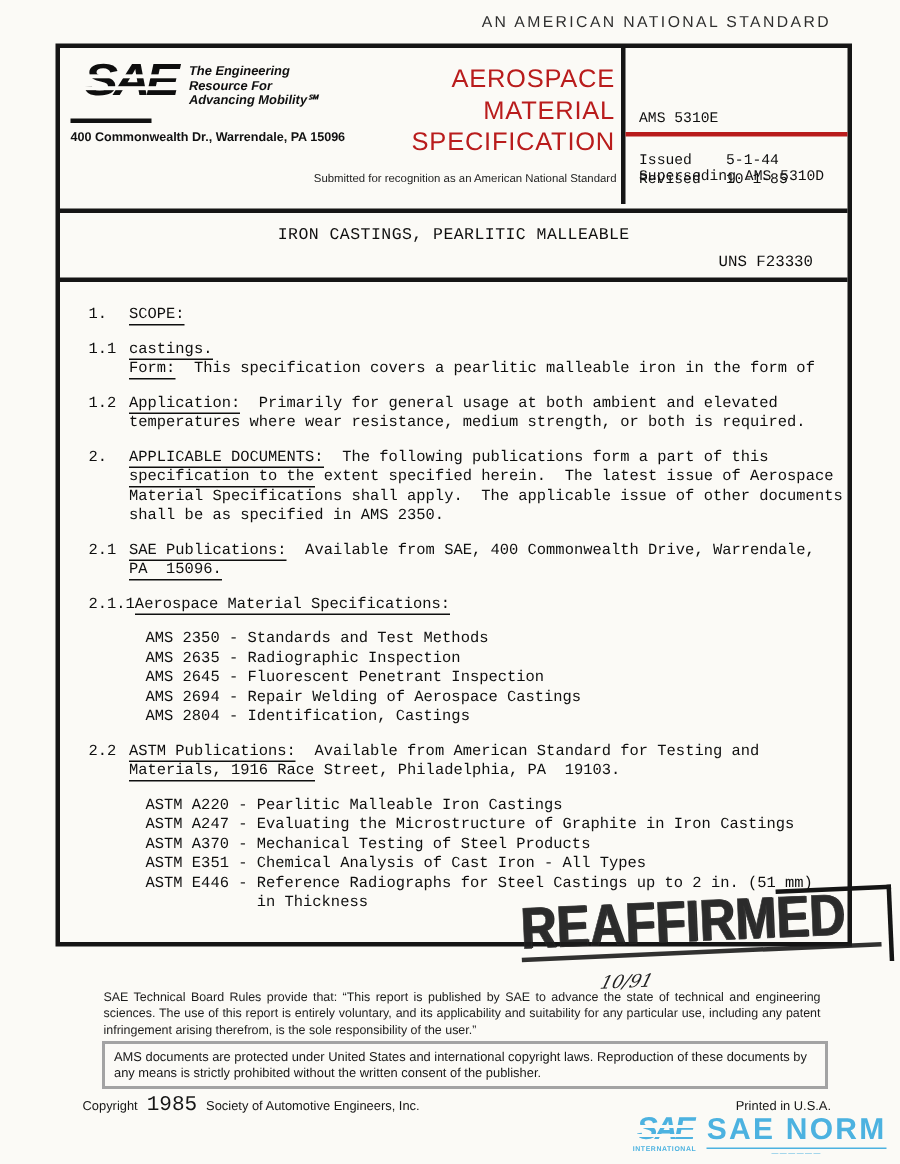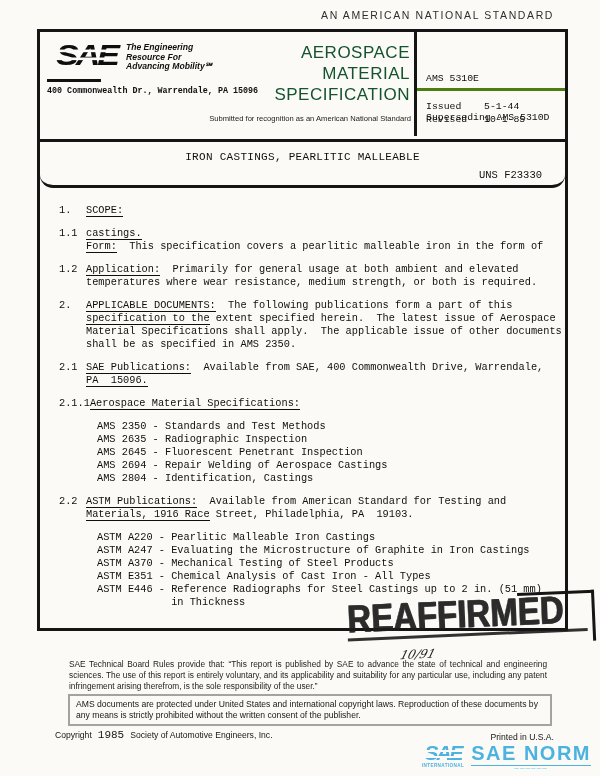--- a/index.html
+++ b/index.html
@@ -16,37 +16,37 @@
   .header{position:relative;height:110px;border-bottom:3px solid #151515;box-sizing:border-box;}
   .logo{position:absolute;left:16px;top:7px;display:flex;align-items:flex-start;}
   .sae-glyph{position:relative;font-weight:bold;font-style:italic;font-size:34px;
              letter-spacing:-3px;line-height:34px;color:#0e0e0e;transform:scaleY(.88);
              transform-origin:top left;}
   .sae-stripe{position:absolute;left:-2px;right:-2px;height:3px;background:#fbfaf6;}
   .stripe1{top:12px;} .stripe2{top:21px;}
   .tagline{margin-left:9px;font-size:8.6px;font-weight:bold;font-style:italic;
            line-height:9.6px;padding-top:4px;color:#101010;}
   .logo-bar{position:absolute;left:7px;top:47px;width:54px;height:3px;background:#111;}
-  .address{position:absolute;left:7px;top:54px;font-size:8.4px;font-weight:bold;color:#101010;font-family:Liberation Mono, monospace;}
+  .address{position:absolute;left:7px;top:54px;font-size:8.4px;font-weight:bold;color:#101010;}
   .doc-type{position:absolute;left:222px;top:10px;width:148px;text-align:right;
-            font-size:17px;line-height:21px;letter-spacing:.5px;color:#14532d;}
+            font-size:17px;line-height:21px;letter-spacing:.5px;color:#b91c1c;}
   .submitted{position:absolute;left:95px;top:82px;width:276px;text-align:right;
              font-size:7.6px;color:#222;}
   .vdiv{position:absolute;left:374px;top:0;width:3px;height:104px;background:#151515;}
   .rpanel{position:absolute;left:377px;top:0;right:0;height:104px;
           font-family:"Liberation Mono",monospace;font-size:9.8px;color:#0f0f0f;}
-  .rp1{height:59px;border-bottom:3px solid #4d7c0f;box-sizing:border-box;
+  .rp1{height:59px;border-bottom:3px solid #b91c1c;box-sizing:border-box;
        padding:14px 0 0 9px;line-height:13px;white-space:pre;}
   .rp2{padding:9px 0 0 9px;line-height:13px;}
   .rp-row{display:flex;white-space:pre;align-items:flex-end;}
   .rp-label{width:58px;}
 
   
   .titleblock{position:relative;height:46px;border-bottom:3px solid #151515;
-              box-sizing:border-box;font-family:"Liberation Mono",monospace;border-radius:13px;}
+              box-sizing:border-box;font-family:"Liberation Mono",monospace;}
   .spec-title{position:absolute;top:9px;left:0;width:100%;text-align:center;
               font-size:11px;letter-spacing:.3px;color:#0f0f0f;}
   .uns{position:absolute;top:27px;right:23px;font-size:10.5px;color:#0f0f0f;}
 
   
   .bodyarea{position:relative;padding:16px 14px 0 19px;
             font-family:"Liberation Mono",monospace;font-size:10.3px;
             line-height:13px;color:#0f0f0f;}
   .para{display:flex;margin-bottom:10px;}
   .num{flex:0 0 auto;min-width:27px;white-space:pre;}
@@ -66,21 +66,21 @@
   .stamp-underline{width:96%;height:3px;background:#1b1b1b;margin-top:2px;opacity:.9;}
   .stamp-date{position:absolute;left:52px;top:48px;font-family:"DejaVu Serif",serif;
               font-style:italic;font-size:12px;transform:skewX(-18deg);color:#222;}
 
   
   .board-rules{position:absolute;left:69px;top:659px;width:478px;font-size:8.3px;
                line-height:11px;color:#1c1c1c;text-align:justify;}
   .copy-box{position:absolute;left:68px;top:694px;width:468px;border:2px solid #a3a3a3;
             padding:3px 6px;font-size:8.6px;line-height:11px;color:#161616;}
   .copy-line{position:absolute;left:55px;top:729px;font-size:8.6px;color:#161616;}
-  .copy-year{font-family:"Liberation Mono",monospace;font-size:11px;margin:0 6px;text-align:center;}
+  .copy-year{font-family:"Liberation Mono",monospace;font-size:14px;margin:0 6px;text-align:center;}
   .printed{position:absolute;right:46px;top:732px;font-size:8.6px;color:#161616;}
 
   .watermark{position:absolute;right:9px;top:743px;display:flex;align-items:flex-start;
              color:#4cb2e0;}
   .wm-sae-wrap{text-align:center;}
   .wm-sae{position:relative;font-weight:bold;font-style:italic;font-size:21px;
           letter-spacing:-2px;line-height:20px;}
   .wm-stripe{position:absolute;left:-1px;right:-1px;height:2px;background:#fbfaf6;}
   .wm-s1{top:7px;} .wm-s2{top:13px;}
   .wm-intl{font-size:4.6px;letter-spacing:.4px;font-weight:bold;}

